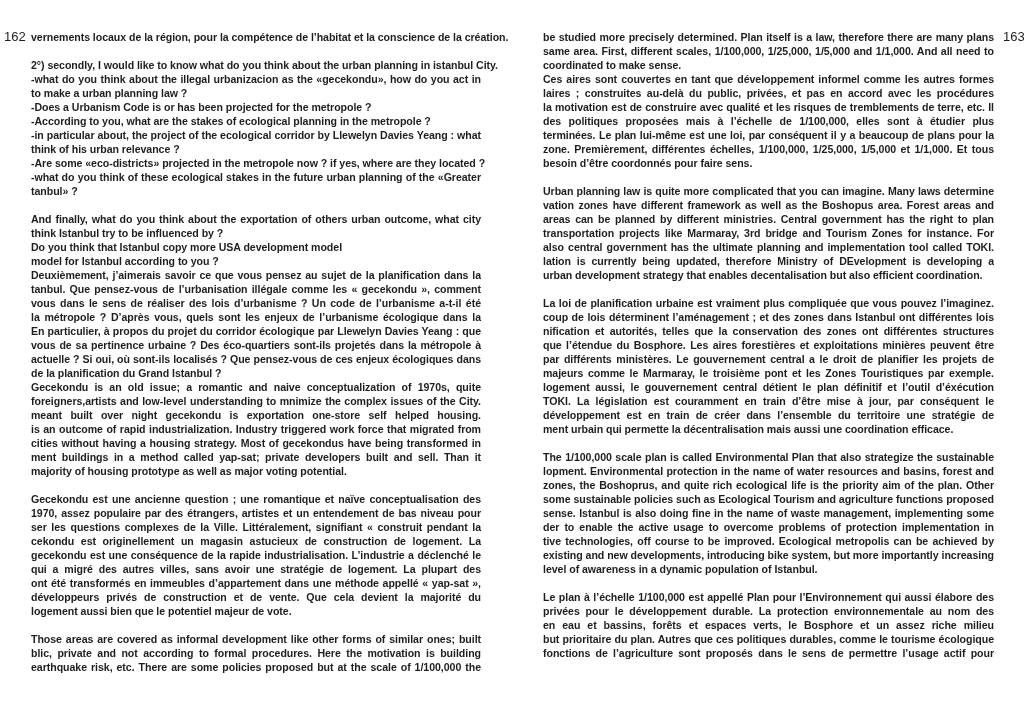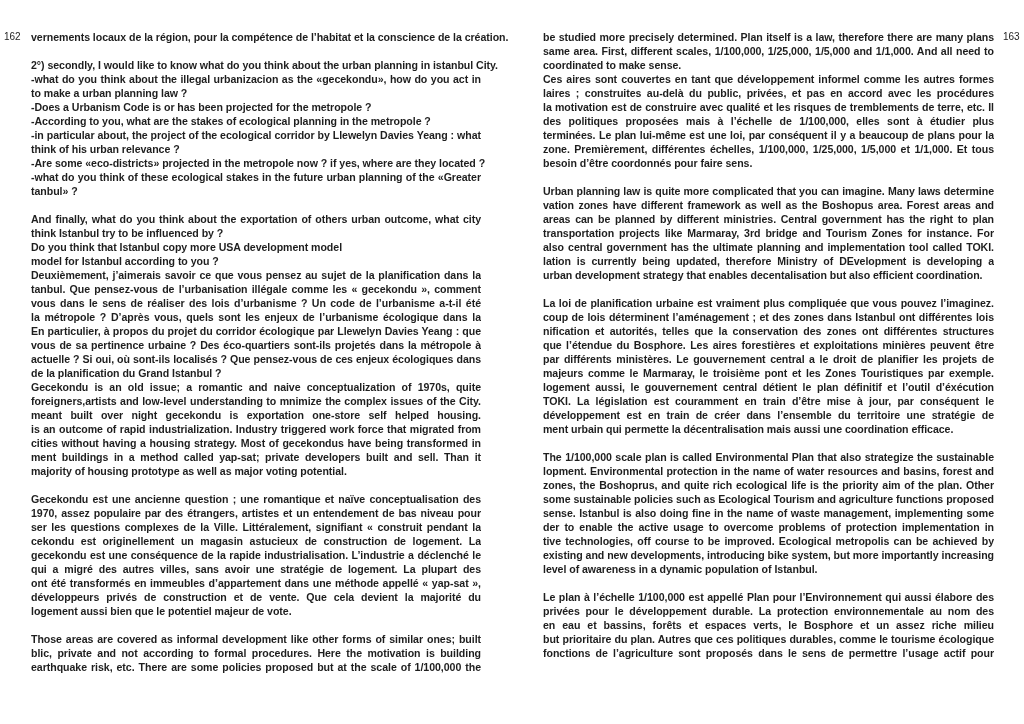--- a/index.html
+++ b/index.html
@@ -1,21 +1,21 @@
 <!DOCTYPE html>
 <html><head>
 <meta charset="utf-8">
 <style>
   html, body { margin: 0; padding: 0; background: #ffffff; }
   body { width: 1024px; height: 724px; position: relative; overflow: hidden;
          font-family: "Liberation Sans", sans-serif; color: #1e1e1e; }
   .page { position: absolute; top: 0; height: 724px; }
   .page.left { left: 0; width: 512px; }
   .page.right { left: 512px; width: 512px; }
-  .folio { position: absolute; font-size: 10px; line-height: 14px; color: #1e1e1e; text-align: right; }
+  .folio { position: absolute; font-size: 13px; line-height: 14px; color: #1e1e1e; text-align: right; }
   .folio.left { left: 4px; top: 30px; }
   .folio.right { left: 491px; top: 30px; }
   .col { position: absolute; top: 30px; font-weight: bold; }
   .page.left .col { left: 31px; width: 450px; }
   .page.right .col { left: 31px; width: 451px; }
   .line { display: block; height: 14px; line-height: 14px; font-size: 10.6px;
           white-space: nowrap; overflow: visible; letter-spacing: -0.05px; }
   .line.j { text-align: justify; text-align-last: justify; white-space: normal; height: 14px; overflow: hidden; }
   .gap { display: block; height: 14px; }
 </style>

